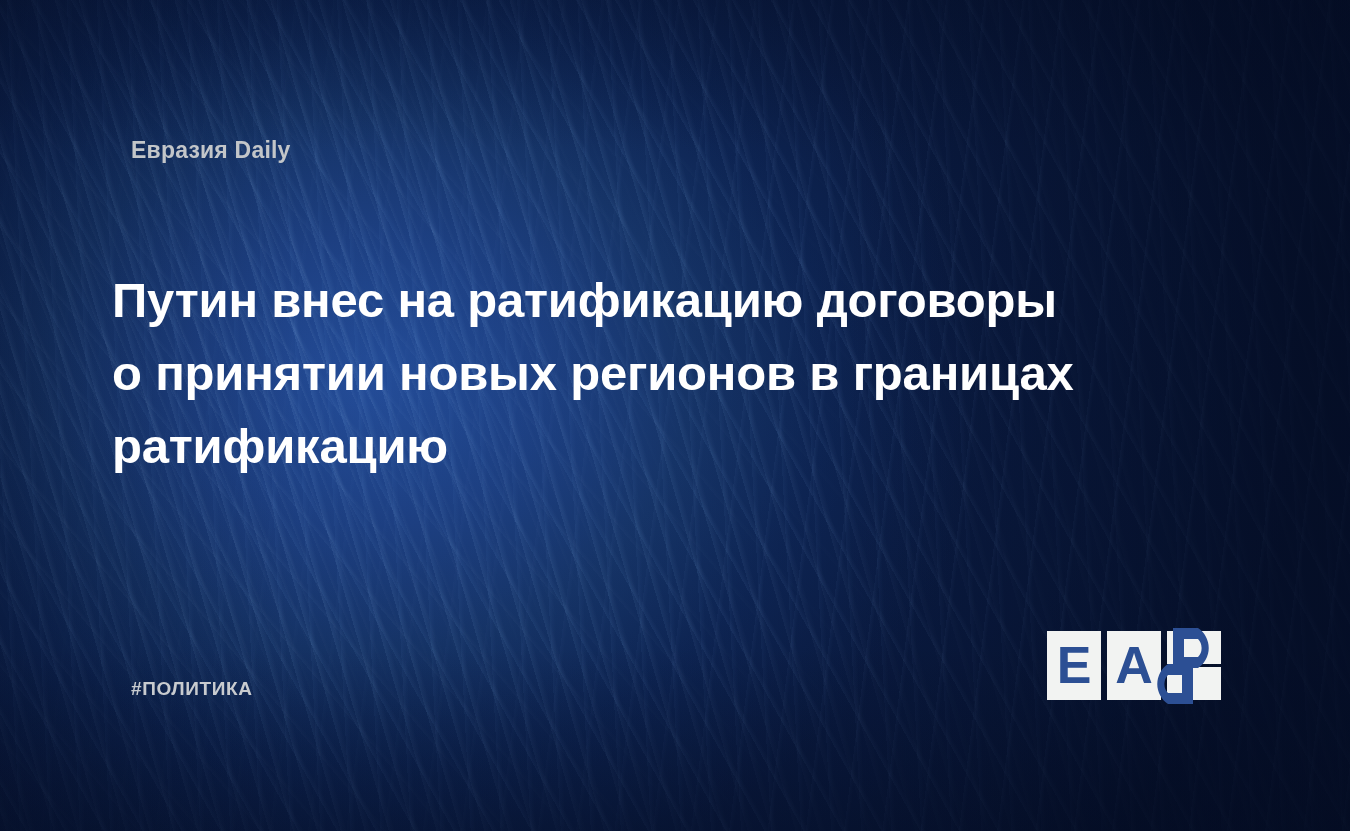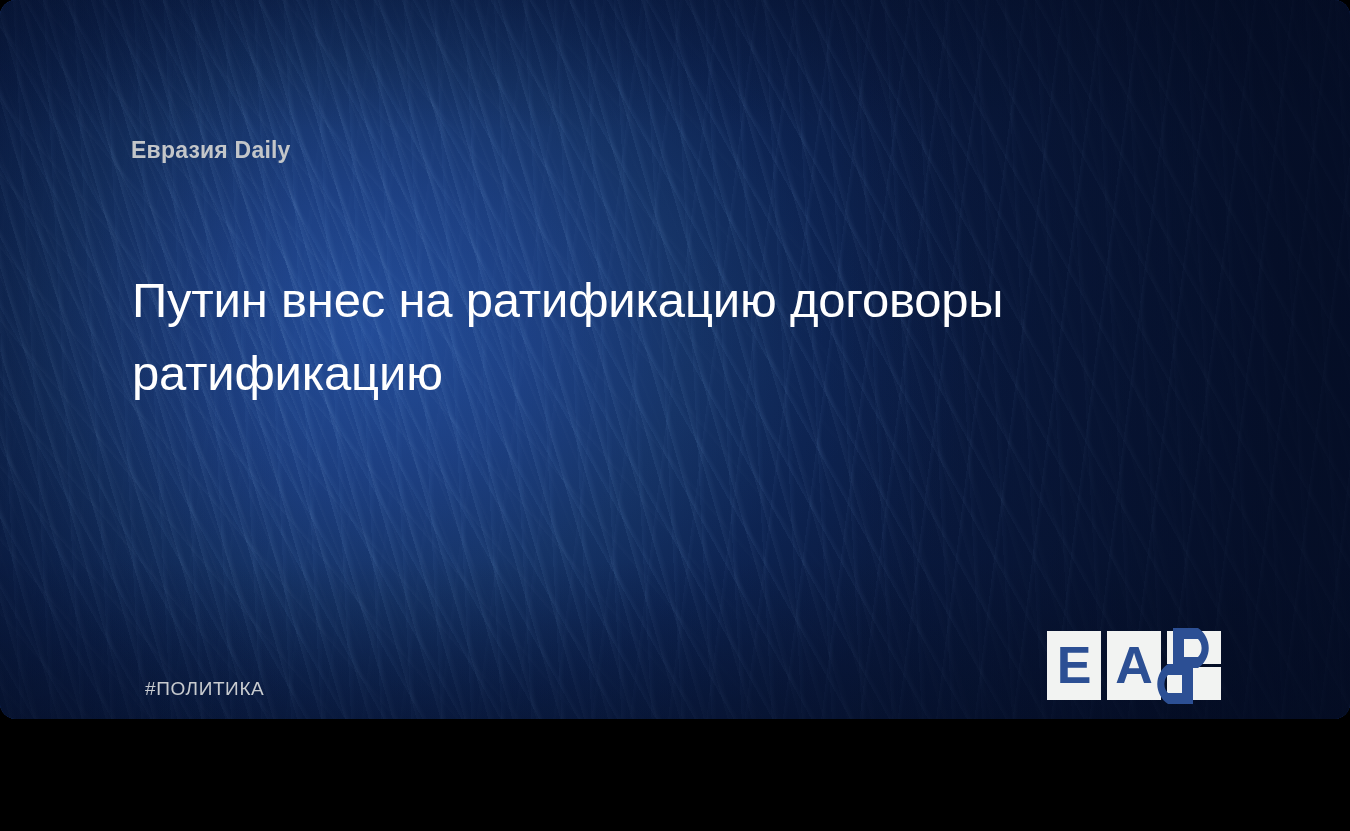--- a/index.html
+++ b/index.html
@@ -5,25 +5,24 @@
 <style>
   html, body {
     margin: 0;
     padding: 0;
     background: #000;
   }
 
   #card {
     position: relative;
     width: 1350px;
-    height: 719px;
+    height: 831px;
     overflow: hidden;
     font-family: "Liberation Sans", "DejaVu Sans", sans-serif;
     background-color: #1d4ed8;
-    border-radius: 16px;
   }
 
   
   .bg-base {
     position: absolute;
     inset: 0;
     background:
       radial-gradient(ellipse 620px 520px at 27% 46%, #22478f 0%, #1b3a78 28%, #14305f 52%, #0d2350 74%, #0a1b42 100%),
       linear-gradient(115deg, #123063 0%, #0d2552 45%, #081a40 100%);
   }
@@ -117,37 +116,37 @@
     top: 137px;
     font-size: 23px;
     font-weight: bold;
     letter-spacing: 0.2px;
     color: #c3c6c9;
     white-space: nowrap;
   }
 
   .headline {
     position: absolute;
-    left: 132px;
+    left: 112px;
     top: 264px;
     width: 1070px;
     font-size: 49px;
-    font-weight: normal;
+    font-weight: bold;
     line-height: 73px;
     letter-spacing: -0.2px;
     color: #ffffff;
   }
   .headline .hl-line { display: block; white-space: nowrap; }
 
   .tag {
     position: absolute;
-    left: 145px;
+    left: 131px;
     top: 678px;
     font-size: 19px;
-    font-weight: normal;
+    font-weight: bold;
     letter-spacing: 0.6px;
     color: #c8cbcf;
     white-space: nowrap;
   }
 
   
   .logo {
     position: absolute;
     left: 1045px;
     top: 620px;
@@ -169,20 +168,21 @@
   <div class="trails t5"></div>
   <div class="trails t6"></div>
   <div class="bg-vignette"></div>
 
   <div class="content">
 
     <div class="site-name">Евразия Daily</div>
 
     <div class="headline">
       <span class="hl-line">Путин внес на ратификацию договоры</span>
+      <span class="hl-line">о принятии новых регионов в границах</span>
       <span class="hl-line">ратификацию</span>
     </div>
 
     <div class="tag">#ПОЛИТИКА</div>
 
     <div class="logo">
       <svg width="190" height="96" viewBox="0 0 190 96" xmlns="http://www.w3.org/2000/svg">
 
         <rect x="2" y="11" width="54" height="69" fill="#f2f3f2"></rect>
         <text x="29" y="63" font-family="Liberation Sans, DejaVu Sans, sans-serif" font-size="52" font-weight="bold" fill="#2c4f94" text-anchor="middle">E</text>

